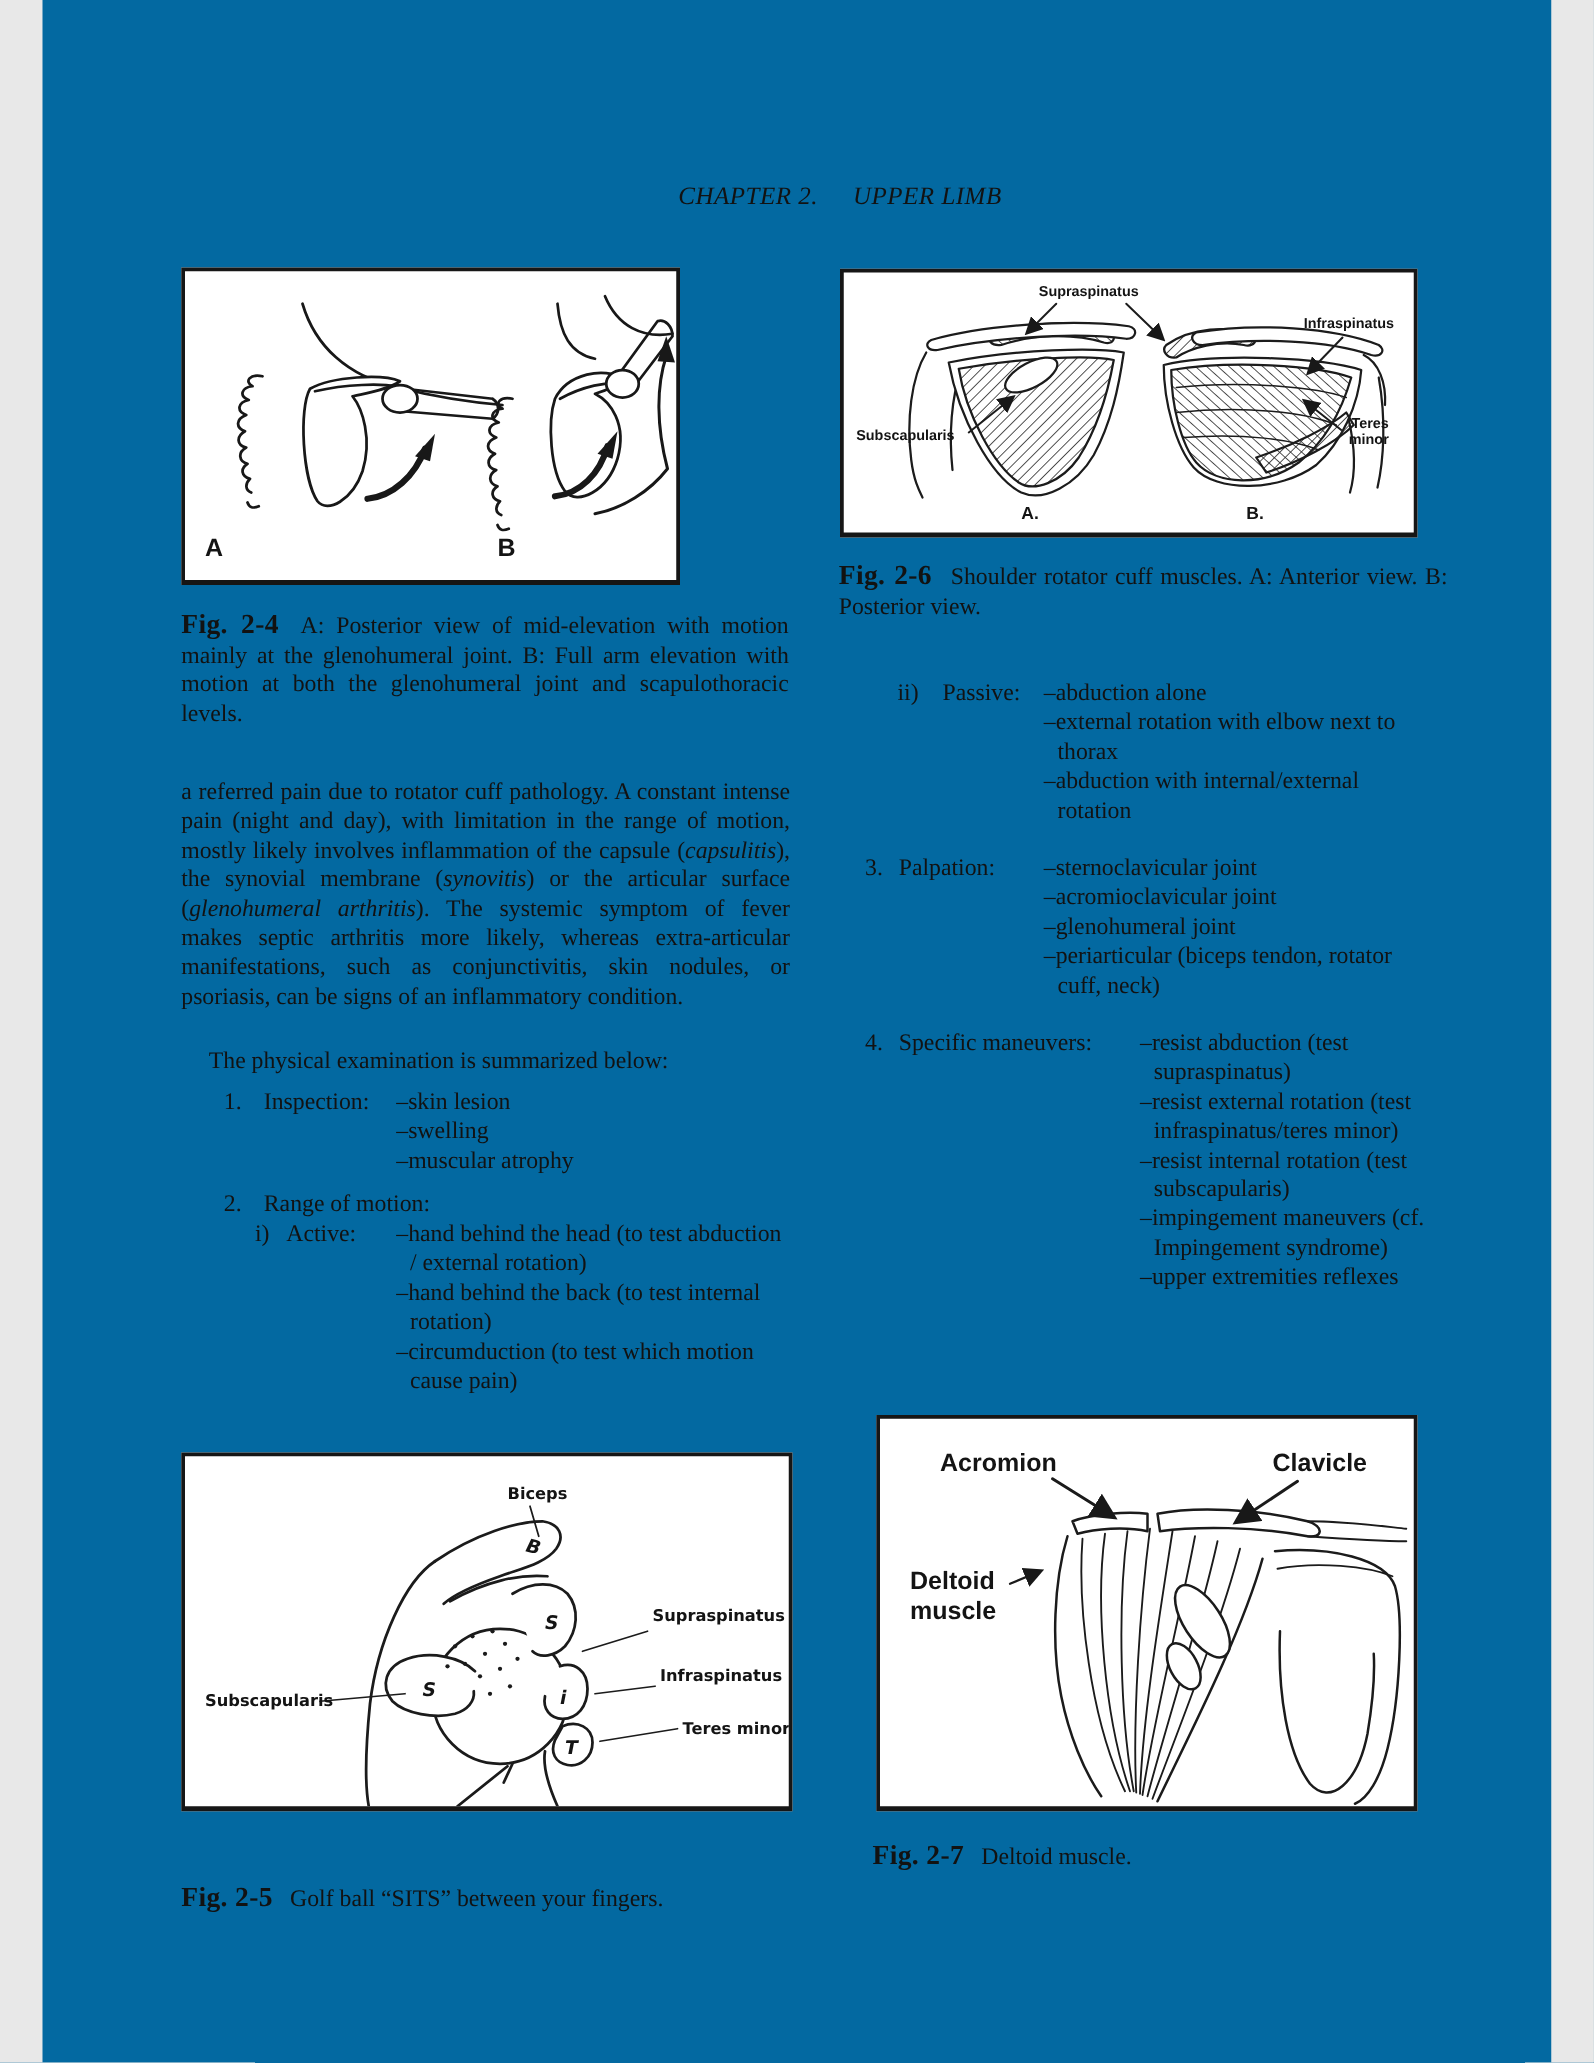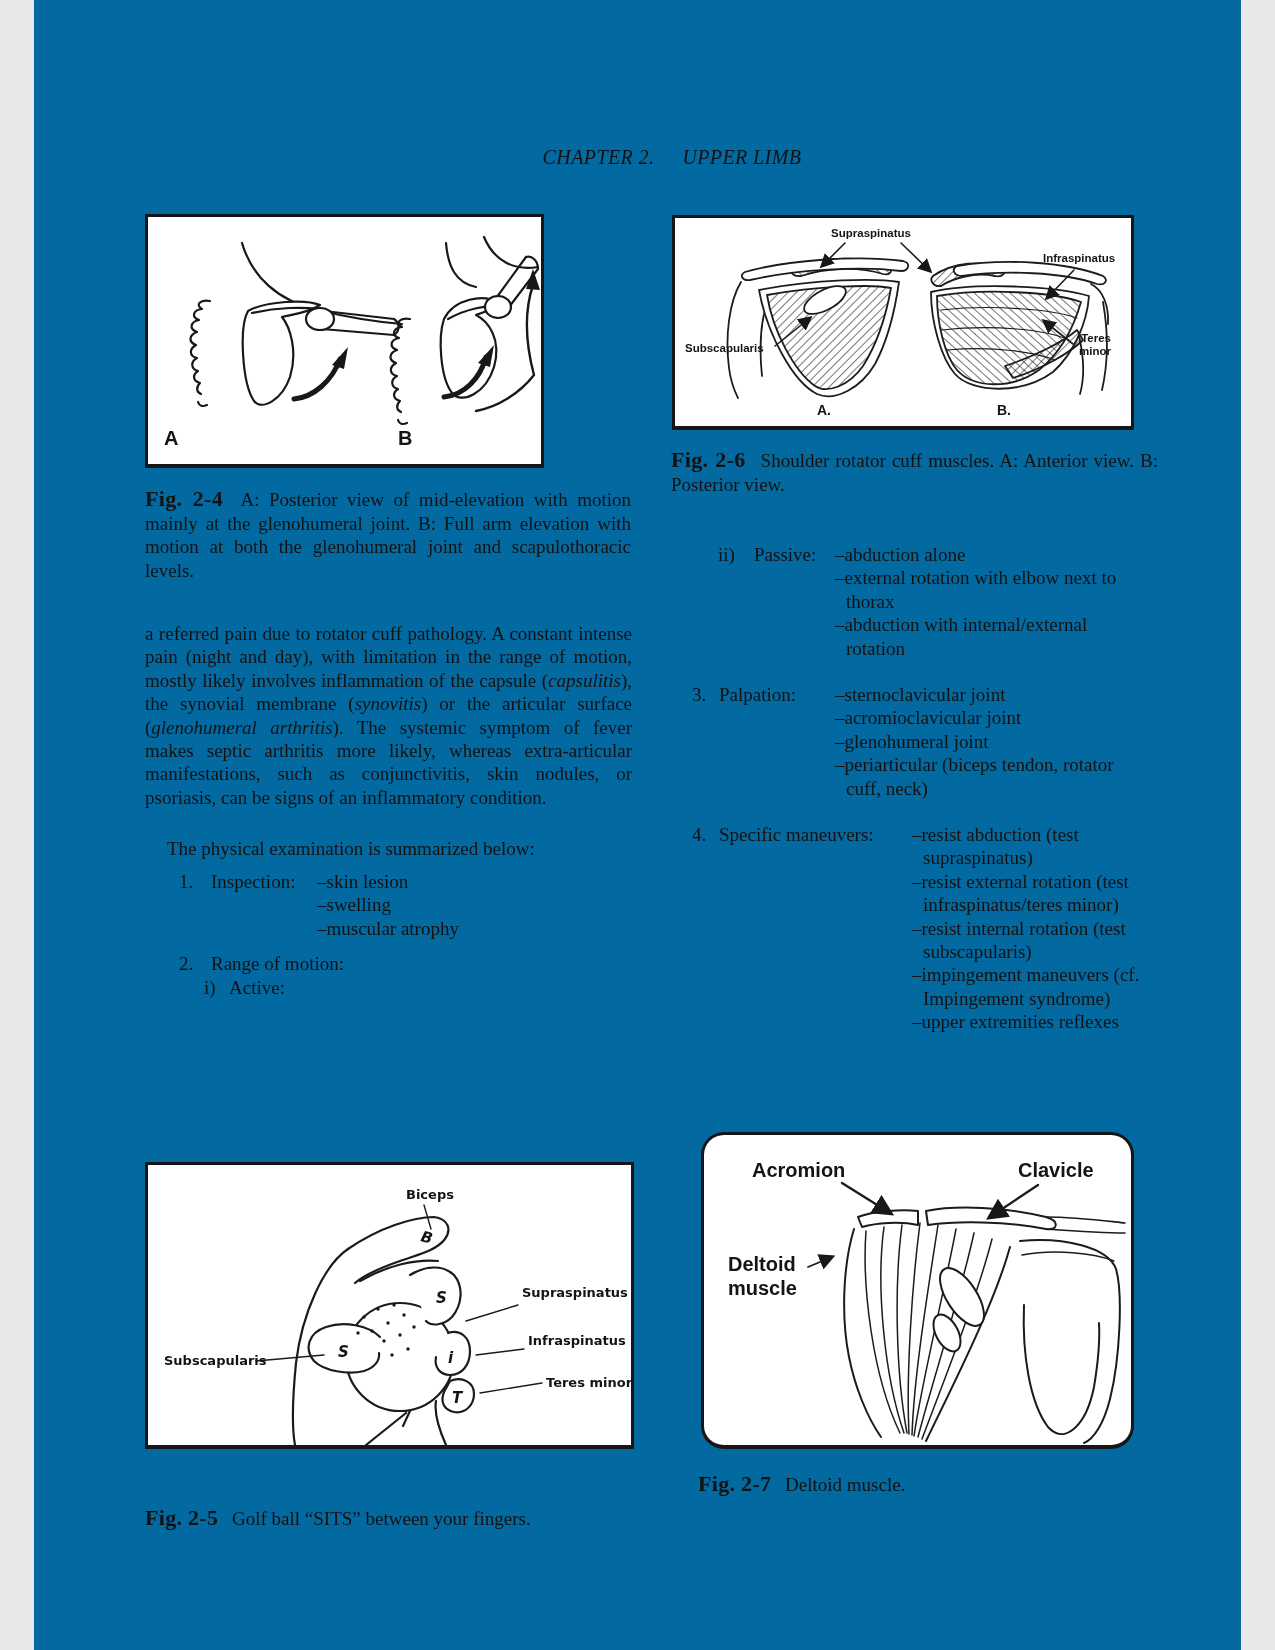--- a/index.html
+++ b/index.html
@@ -161,20 +161,25 @@
     </div>
   </div>
 
   <div class="li-row" style="left:111px; top:952px; width:487px;">
     <span class="num" style="left:34px">2.</span>
     <span class="lab" style="left:66px">Range of motion:</span>
   </div>
   <div class="li-row" style="left:111px; top:976px; width:487px;">
     <span class="num" style="left:59px">i)</span>
     <span class="lab" style="left:84px">Active:</span>
+    <div class="items" style="margin-left:172px; width:312px;">
+      <div class="item">–hand behind the head (to test abduction / external rotation)</div>
+      <div class="item">–hand behind the back (to test internal rotation)</div>
+      <div class="item">–circumduction (to test which motion cause pain)</div>
+    </div>
   </div>
 
   <div class="li-row" style="left:637px; top:543px; width:487px;">
     <span class="num" style="left:47px">ii)</span>
     <span class="lab" style="left:83px">Passive:</span>
     <div class="items" style="margin-left:164px; width:300px;">
       <div class="item">–abduction alone</div>
       <div class="item">–external rotation with elbow next to thorax</div>
       <div class="item">–abduction with internal/external rotation</div>
     </div>
@@ -245,21 +250,21 @@
       <text class="f5lab" x="398" y="222">Teres minor</text>
       <text class="f5lab" x="16" y="200">Subscapularis</text>
       <text class="f5letter" x="272" y="76" transform="rotate(14 272 76)">B</text>
       <text class="f5letter" x="288" y="138">S</text>
       <text class="f5letter" x="300" y="198">i</text>
       <text class="f5letter" x="304" y="238">T</text>
       <text class="f5letter" x="190" y="192">S</text>
     </svg>
   </div>
 
-  <div class="figbox" style="left:667px; top:1132px; width:433px; height:317px;border-radius:23px;">
+  <div class="figbox" style="left:667px; top:1132px; width:433px; height:317px;">
     <svg viewBox="0 0 427 310">
       <defs>
         <marker id="ah7" markerWidth="9" markerHeight="9" refX="7" refY="4.5" orient="auto">
           <path d="M0,0 L9,4.5 L0,9 Z" fill="#181818"></path>
         </marker>
       </defs>
       <g stroke="#1b1b1b" stroke-width="2" fill="none" stroke-linecap="round" stroke-linejoin="round">
         <g>
           <path d="M150,94 C139,130 137,182 145,222 C151,252 163,282 177,302"></path>
           <path d="M306,112 C290,170 248,252 222,306"></path>

